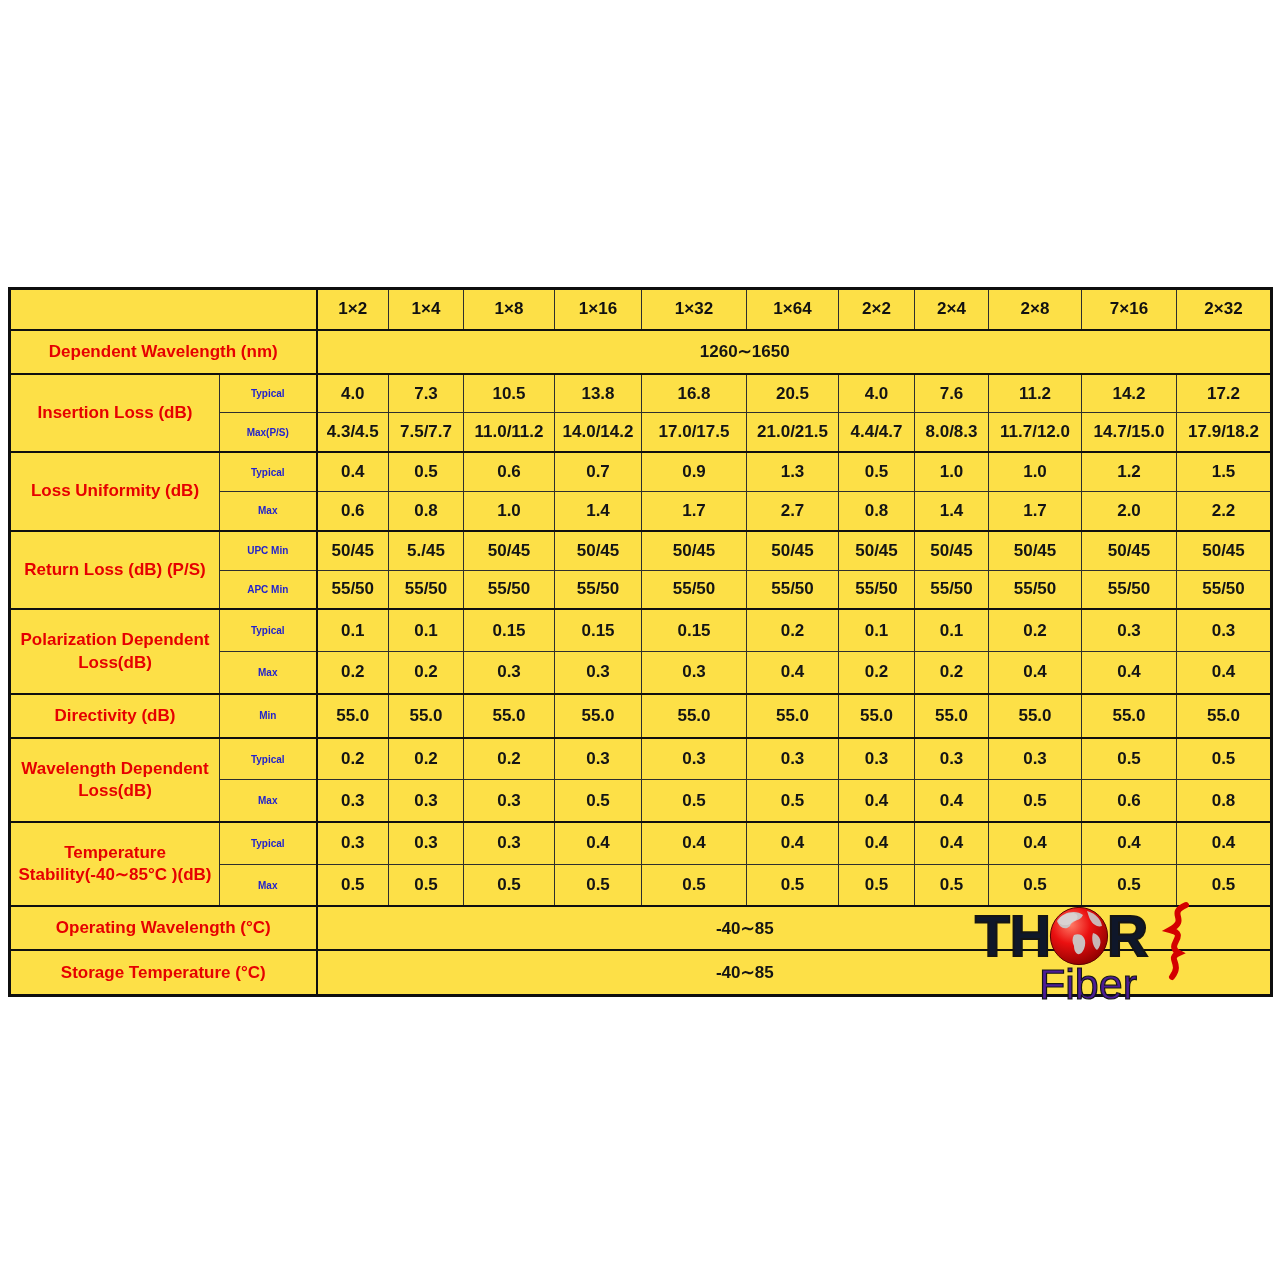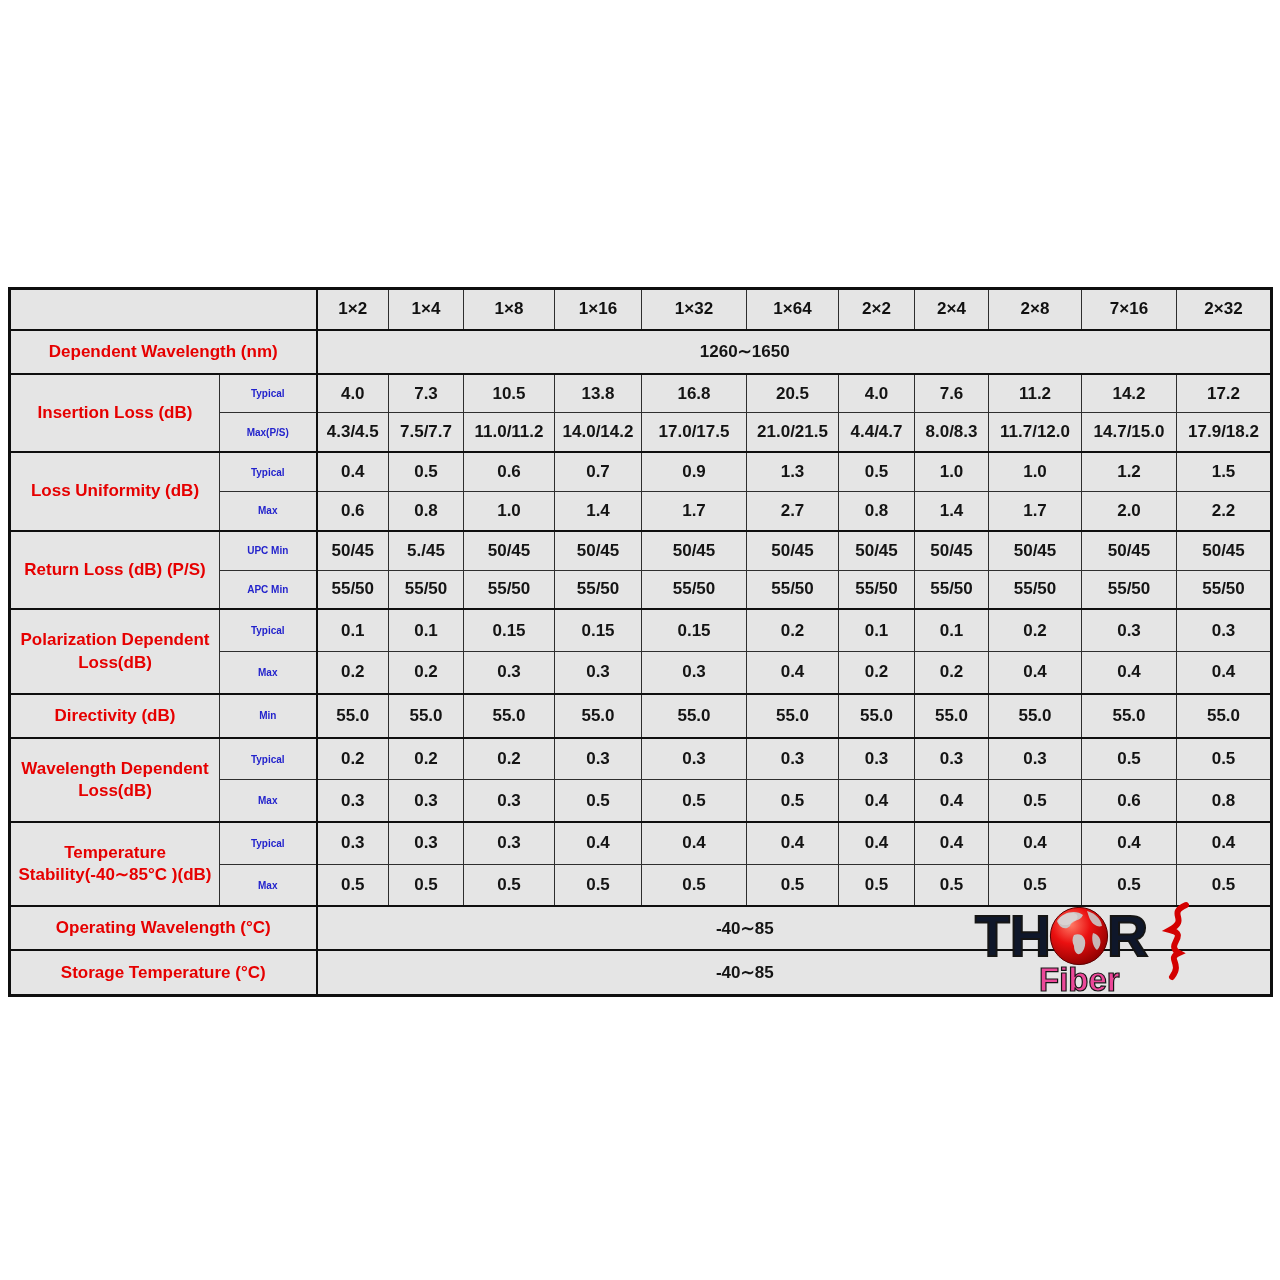--- a/index.html
+++ b/index.html
@@ -1,37 +1,37 @@
 <!DOCTYPE html>
 <html><head>
 <meta charset="utf-8">
 <style>
   html,body{margin:0;padding:0;background:#ffffff;}
   .canvas{position:relative;width:1280px;height:1280px;background:#ffffff;overflow:hidden;
           font-family:"Liberation Sans", sans-serif;}
   table.spec{position:absolute;left:8px;top:287px;width:1262px;height:710px;
-             border-collapse:collapse;table-layout:fixed;background:#e5e5e5;
+             border-collapse:collapse;table-layout:fixed;background:#fde047;
              border:3px solid #0f0f0f;}
   td{border:1.6px solid #2e2e2e;text-align:center;vertical-align:middle;
      font-weight:bold;font-size:17px;color:#141414;padding:0;overflow:hidden;}
   tr.group-start > td{border-top:2.8px solid #0f0f0f;}
   td.corner{border-right:2.8px solid #0f0f0f;}
   td.sub{border-right:2.8px solid #0f0f0f;color:#2323cc;font-size:10px;}
   td.label{color:#e60000;line-height:1.3;padding:0 6px;}
   td.label-span{border-right:2.8px solid #0f0f0f;}
   td.span-value{padding-right:98px;}
   td.colhead{color:#111;}
   
   .logo{position:absolute;left:975px;top:901px;z-index:5;}
   .logo-top{display:flex;align-items:center;height:70px;}
   .thor{font-size:57px;font-weight:bold;color:#0f172a;-webkit-text-stroke:2px #151515;
         line-height:1;letter-spacing:0;}
   .globe{width:60px;height:60px;margin:0 -2px;flex:0 0 auto;}
   .squiggle{width:40px;height:80px;margin-left:8px;margin-top:10px;flex:0 0 auto;}
-  .fiber{font-size:33px;font-weight:bold;color:#ec4899;-webkit-text-stroke:1.2px #151515;
+  .fiber{font-size:43px;font-weight:normal;color:#4c1d95;-webkit-text-stroke:1.2px #151515;
          margin:-8px 0 0 64px;line-height:1;}
 </style>
 </head>
 <body>
 
 <div class="canvas">
 
   <table class="spec">
     <colgroup>
       <col style="width:210px">

